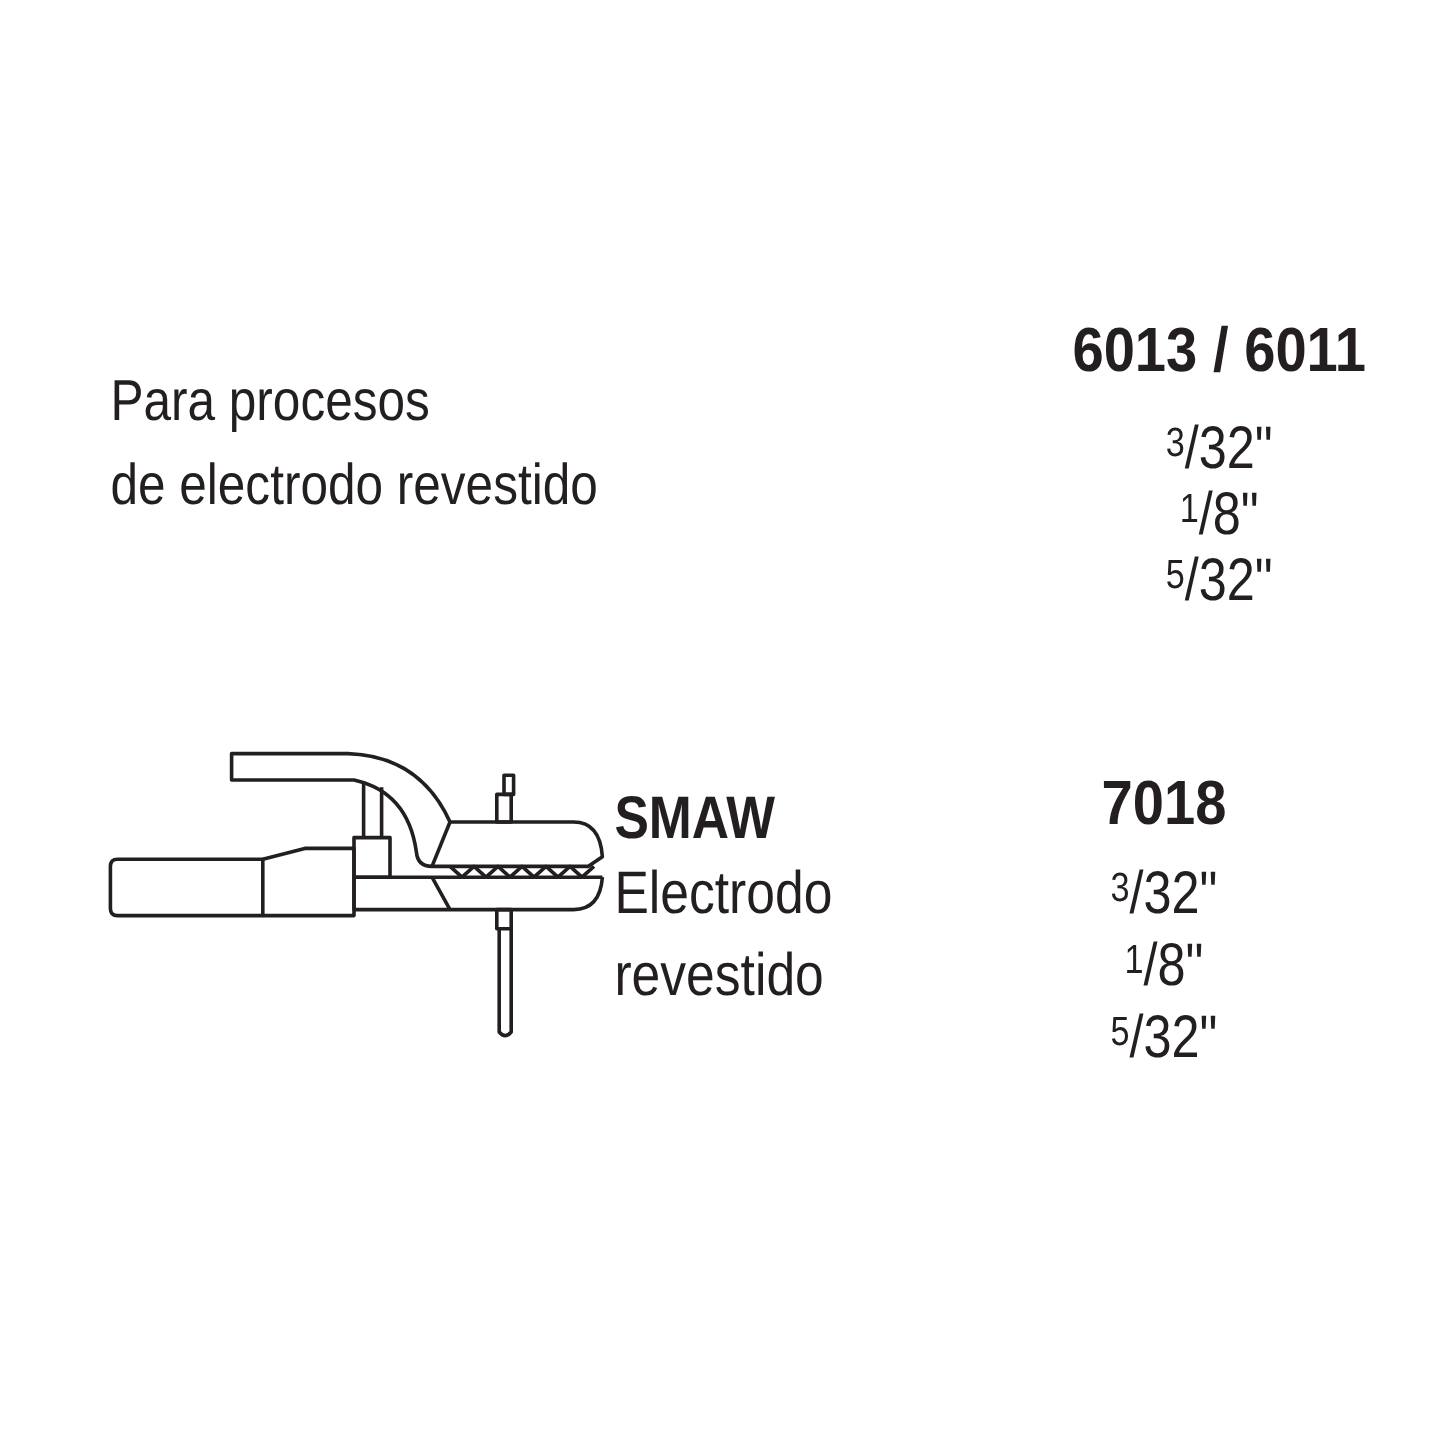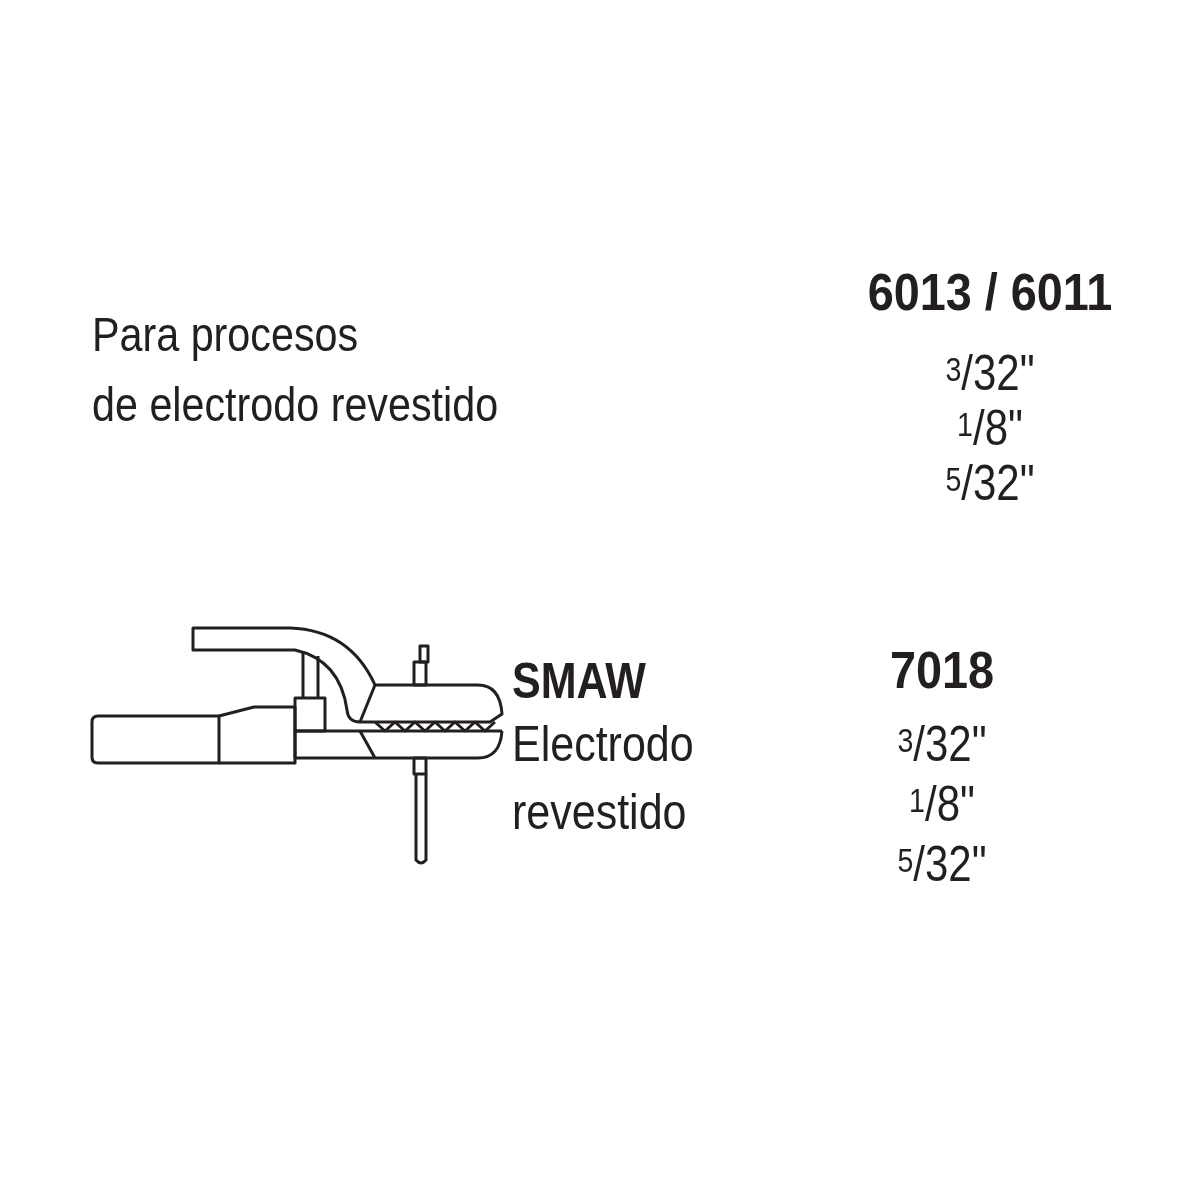--- a/index.html
+++ b/index.html
@@ -15,30 +15,30 @@
   .proc .s { font-size:50px; line-height:68px; }
 </style>
 </head>
 <body>
 
 <div class="abs desc">
   <div>Para procesos</div>
   <div>de electrodo revestido</div>
 </div>
 
-<div class="abs" style="left:810px; top:262px; width:360px;">
+<div class="abs" style="left:836px; top:262px; width:360px;">
   <div class="code">6013 / 6011</div>
   <div class="sizes" style="margin-top:24px;">
     <div><sup>3</sup><span>/32"</span></div>
     <div><sup>1</sup><span>/8"</span></div>
     <div><sup>5</sup><span>/32"</span></div>
   </div>
 </div>
 
-<div class="abs" style="left:762px; top:640px; width:360px;">
+<div class="abs" style="left:790px; top:640px; width:360px;">
   <div class="code">7018</div>
   <div class="sizes" style="margin-top:14px; line-height:60px;">
     <div><sup>3</sup><span>/32"</span></div>
     <div><sup>1</sup><span>/8"</span></div>
     <div><sup>5</sup><span>/32"</span></div>
   </div>
 </div>
 
 <svg class="abs" style="left:0; top:0;" width="560" height="900" viewBox="0 0 560 900">
   <g fill="none" stroke="#231f20" stroke-width="3" stroke-linejoin="round">

